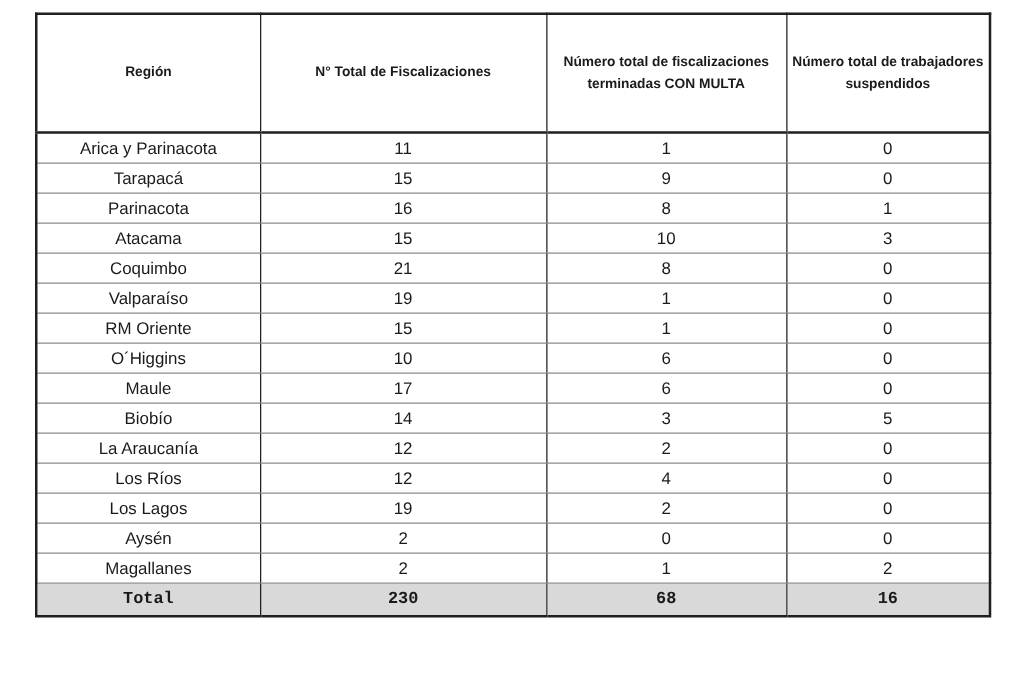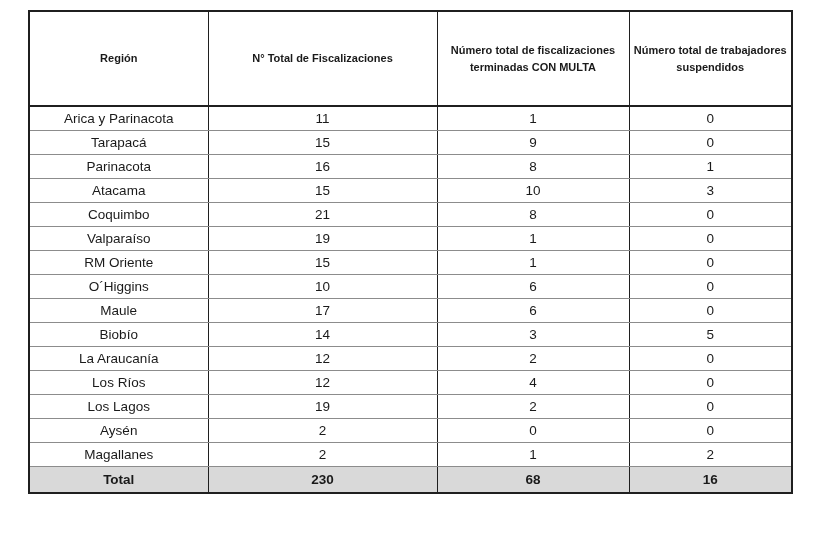--- a/index.html
+++ b/index.html
@@ -52,20 +52,21 @@
   }
   .fisc-table tbody td {
     font-size: 13.5px;
     font-weight: normal;
     border-top: 1px solid #8c8c8c;
     border-bottom: 1px solid #8c8c8c;
     background: #ffffff;
   }
   .fisc-table tbody tr.total-row {
     height: 27px;
+    font-family: Liberation Mono, monospace;
   }
   .fisc-table tbody tr.total-row td {
     background: #d9d9d9;
     font-weight: bold;
     border-top: 1px solid #595959;
     border-bottom: 2px solid #1f1f1f;
   }
 </style>
 </head>
 <body>

